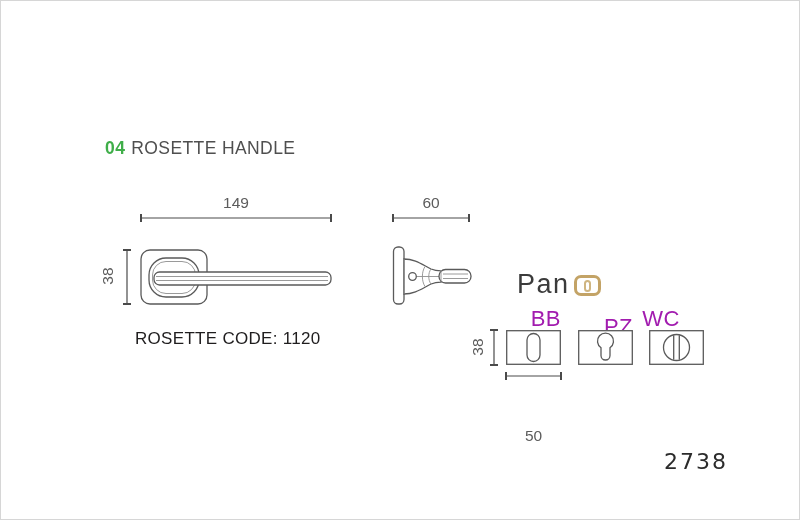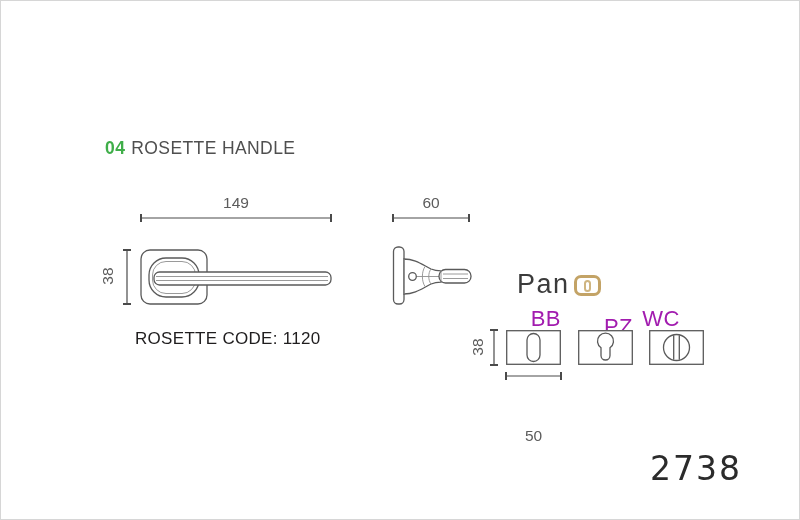--- a/index.html
+++ b/index.html
@@ -83,21 +83,21 @@
     top: 329px;
     background: #fff;
   }
 
   
   .part-number {
     left: 640px; top: 448px;
     width: 110px;
     text-align: center;
     font-family: "DejaVu Sans", sans-serif;
-    font-size: 33px;
+    font-size: 22px;
     color: #2b2b2b;
     letter-spacing: 2px;
   }
 
   svg { display: block; }
   .ln  { stroke: #5a5a5a; stroke-width: 1.3; fill: none; }
   .ln2 { stroke: #8f8f8f; stroke-width: 0.9; fill: none; }
   .tick{ stroke: #4a4a4a; stroke-width: 2; fill: none; }
   .dimline { stroke: #4a4a4a; stroke-width: 1.2; fill: none; }
   .wfill { fill: #ffffff; }

